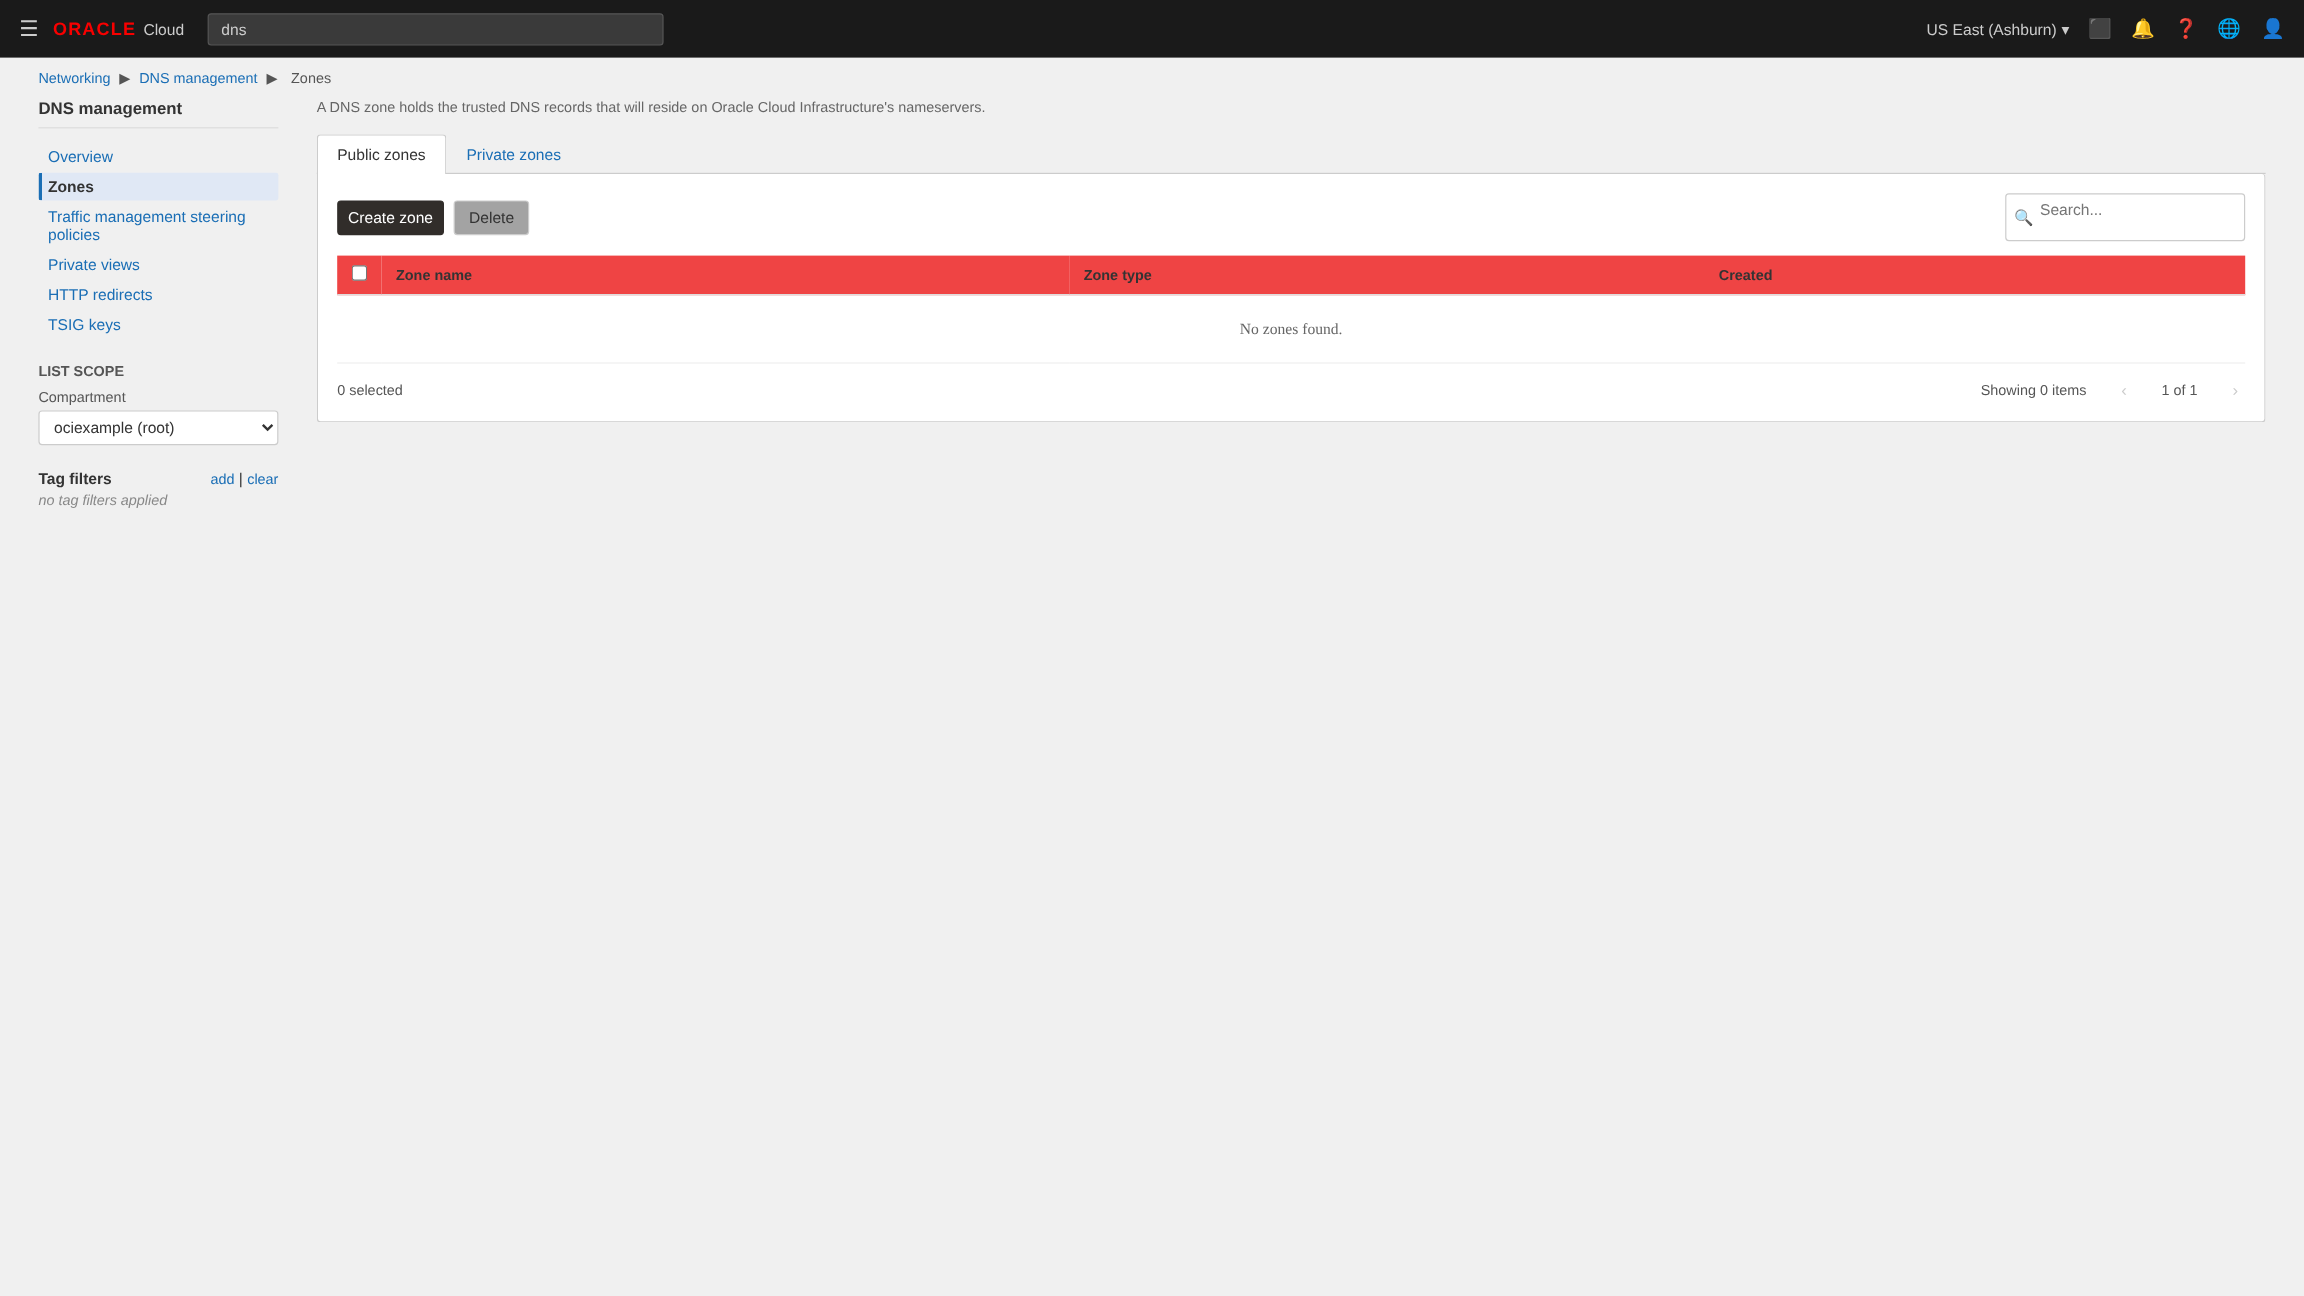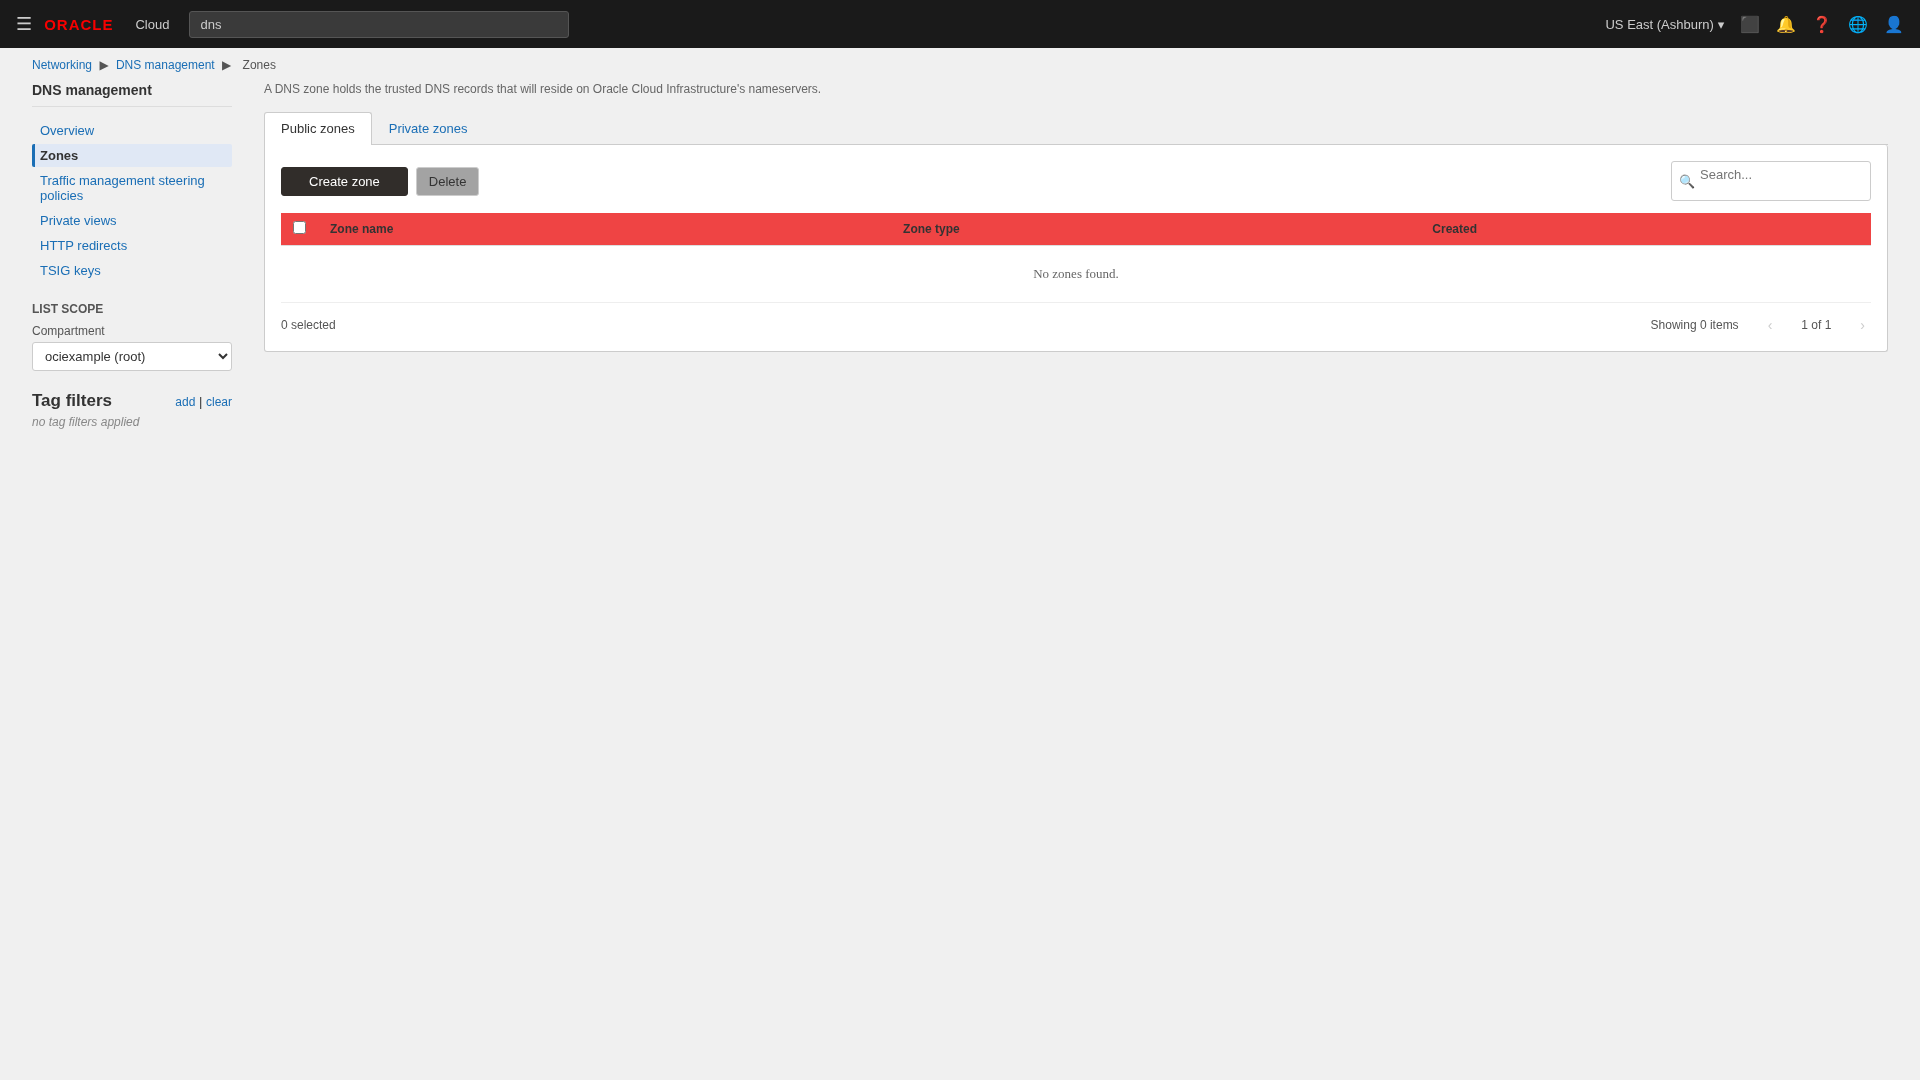--- a/index.html
+++ b/index.html
@@ -8,21 +8,21 @@
     
     .topnav {
       background: #1a1a1a;
       height: 48px;
       display: flex;
       align-items: center;
       padding: 0 16px;
       gap: 12px;
     }
     .topnav-hamburger { color: #ccc; cursor: pointer; font-size: 18px; }
-    .topnav-logo { display: flex; align-items: center; gap: 22px; text-align: center; }
+    .topnav-logo { display: flex; align-items: center; gap: 6px; text-align: center; }
     .topnav-logo-oracle { color: #f80000; font-weight: bold; font-size: 15px; letter-spacing: 1px; }
     .topnav-logo-cloud { color: #ccc; font-size: 13px; }
     .topnav-search {
       flex: 1;
       max-width: 380px;
       margin-left: 8px;
     }
     .topnav-search input {
       width: 100%;
       background: #3a3a3a;
@@ -121,21 +121,21 @@
       appearance: auto;
     }
     .tag-filters-header {
       display: flex;
       justify-content: space-between;
       align-items: center;
       margin-top: 20px;
       margin-bottom: 4px;
     }
     .tag-filters-title {
-      font-size: 17px;
+      font-size: 13px;
       font-weight: 600;
       color: #333;
     }
     .tag-filters-links a {
       color: #1a6eb5;
       text-decoration: none;
       font-size: 12px;
     }
     .tag-filters-none {
       font-size: 12px;
@@ -197,21 +197,21 @@
       display: flex;
       align-items: center;
       gap: 8px;
       margin-bottom: 12px;
     }
     .btn-primary {
       background: #312d2a;
       color: white;
       border: 1px solid #312d2a;
       border-radius: 3px;
-      padding: 6px 27px;
+      padding: 6px 8px;
       font-size: 13px;
       cursor: pointer;
     }
     .btn-secondary {
       background: #a3a3a3;
       color: #333;
       border: 1px solid #ccc;
       border-radius: 3px;
       padding: 6px 12px;
       font-size: 13px;

